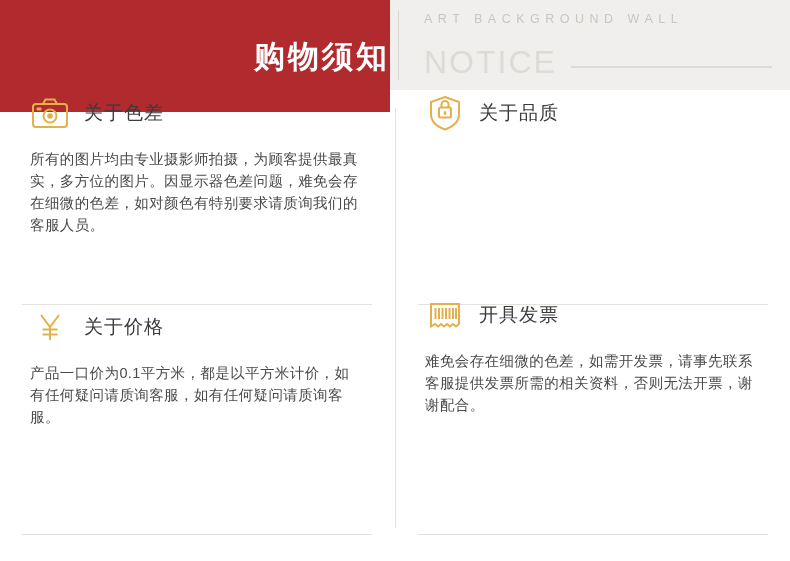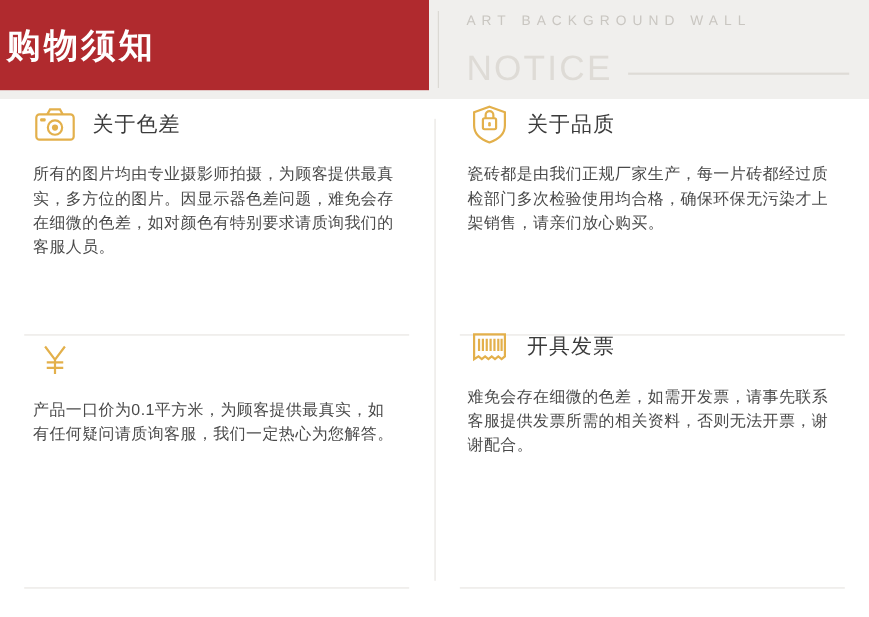--- a/index.html
+++ b/index.html
@@ -24,25 +24,25 @@
   .header {
     position: relative;
     height: 90px;
     width: 790px;
     background: #f0efed;
     display: flex;
     align-items: stretch;
   }
   .header-red {
     width: 390px;
-    height: 82px;
+    height: 112px;
     background: #b02a2e;
     display: flex;
     align-items: center;
-    justify-content: flex-start;
+    justify-content: flex-end;
     position: relative;
   }
   .header-red-title {
     color: #ffffff;
     font-size: 31px;
     font-weight: bold;
     letter-spacing: 3px;
     line-height: 1;
     padding-left: 6px;
   }
@@ -235,37 +235,37 @@
           <span class="cell-icon">
             <svg width="40" height="40" viewBox="0 0 40 40">
               <path d="M20 4 L34 9 V21 C34 29 27 34 20 36.5 C13 34 6 29 6 21 V9 Z" class="gold"></path>
               <rect x="14" y="14.5" width="12" height="10" rx="1.5" class="gold"></rect>
               <path d="M16.5 14.5 V11.5 a3.5 3.5 0 0 1 7 0 V14.5" class="gold"></path>
               <rect x="18.8" y="18" width="2.4" height="4" rx="1.2" class="gold-fill"></rect>
             </svg>
           </span>
           <span class="cell-title">关于品质</span>
         </div>
-        <div class="cell-body">瓷砖都是由我们正规厂家生产，每一片砖都经过质检部门多次检验使用均合格，确保环保无污染才上架销售，请亲们放心购买。</div>
       </div>
     </div>
 
     <div class="cell cell-bl">
       <div class="cell-inner">
         <div class="cell-head">
           <span class="cell-icon">
             <svg width="40" height="40" viewBox="0 0 40 40">
               <path d="M11 8 L20 20 L29 8" class="gold"></path>
               <path d="M20 20 V33" class="gold"></path>
               <path d="M12.5 22.5 H27.5" class="gold"></path>
               <path d="M12.5 27.5 H27.5" class="gold"></path>
             </svg>
           </span>
-        </div>
-        <div class="cell-body">产品一口价为0.1平方米，为顾客提供最真实，如有任何疑问请质询客服，我们一定热心为您解答。</div>
+          <span class="cell-title">关于价格</span>
+        </div>
+        <div class="cell-body">产品一口价为0.1平方米，都是以平方米计价，如有任何疑问请质询客服，如有任何疑问请质询客服。</div>
       </div>
     </div>
 
     <div class="cell cell-br">
       <div class="cell-inner">
         <div class="cell-head">
           <span class="cell-icon">
             <svg width="40" height="40" viewBox="0 0 40 40">
               <path d="M6 9 H34 V29 L31 31.5 L28 29 L25 31.5 L22 29 L19 31.5 L16 29 L13 31.5 L10 29 L6 31.5 Z" class="gold"></path>
               <path d="M10.5 13 V24" class="gold"></path>

